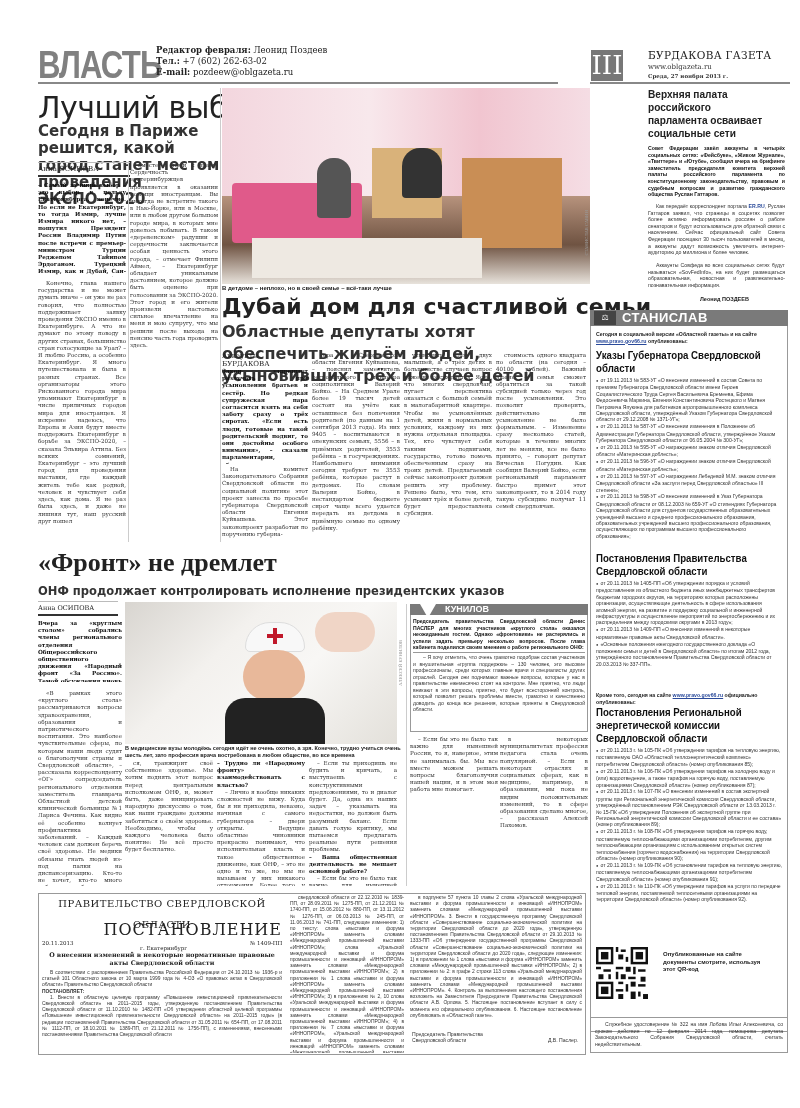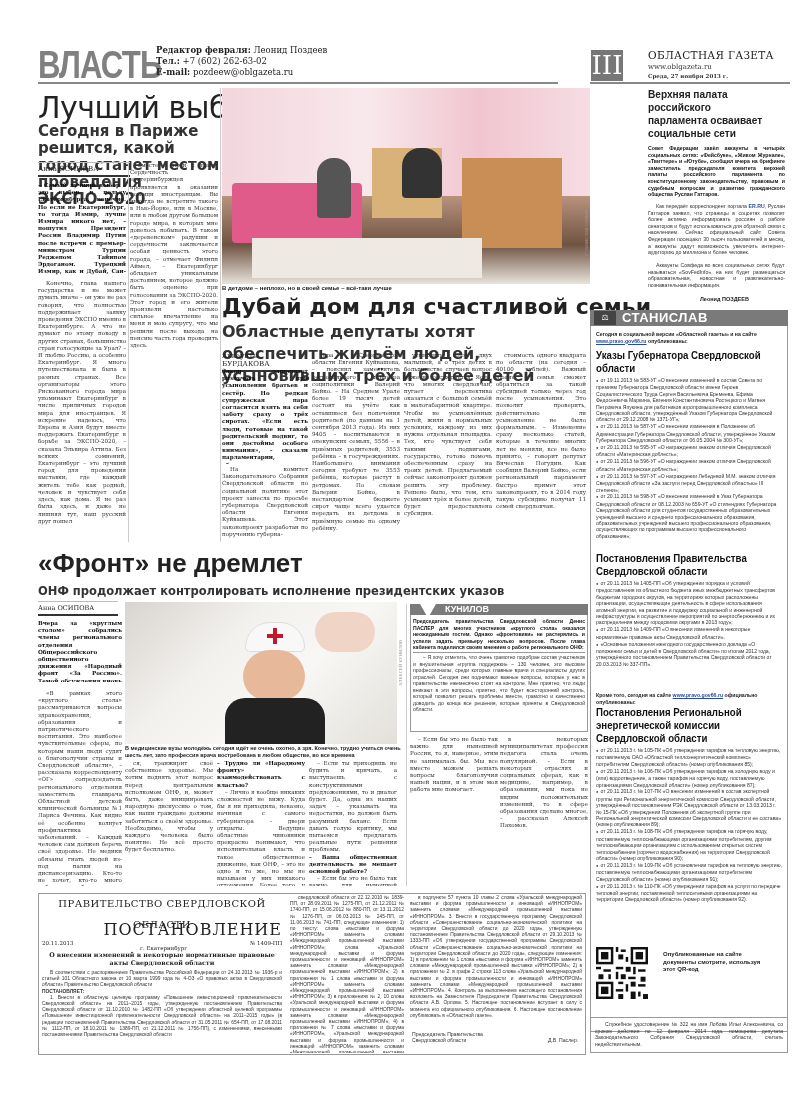--- a/index.html
+++ b/index.html
@@ -60,21 +60,21 @@
   .bullet-list li { list-style: none; margin-bottom: 0.5px; }
   .bullet-list li::before { content: "●"; font-size: 4px; margin-right: 2px; }
 
   #qr { left: 596px; top: 947px; width: 52px; height: 52px; }
   #qr-text { left: 663px; top: 951px; width: 110px; font-family: "Liberation Sans", sans-serif; font-weight: bold; font-size: 6px; line-height: 7.5px; }
 
   #notice-box { left: 590px; top: 1017px; width: 198px; height: 36px; border: 1px solid #999; }
   #notice-text { left: 595px; top: 1021px; width: 188px; font-family: "Liberation Sans", sans-serif; font-size: 5.1px; line-height: 6.5px; color: #333; text-indent: 10px; text-align: justify; }
 
   
-  #a3-title { left: 38px; top: 548px; font-size: 26px; font-family: Liberation Sans, sans-serif; }
+  #a3-title { left: 38px; top: 548px; font-size: 26px; font-family: Liberation Serif, serif; }
   #a3-subtitle { left: 38px; top: 584px; font-family: "DejaVu Sans", sans-serif; font-size: 11.5px; color: #333; }
   #a3-author { left: 38px; top: 601px; width: 80px; font-size: 6.5px; border-top: 1px solid #bbb; border-bottom: 2px solid #333; padding: 2px 0; }
   #photo2 { left: 125px; top: 602px; width: 272px; height: 142px; background: linear-gradient(135deg, #d8d5d0 0%, #f3f1ee 35%, #f8f7f5 60%, #e3e0da 100%); }
   #photo2 .cap { position:absolute; left:120px; top:20px; width:60px; height:30px; background:#f8f8f8; border-radius: 30px 30px 6px 6px; border:1px solid #ddd; }
   #photo2 .cross { position:absolute; left:142px; top:26px; width:16px; height:16px; }
   #photo2 .cross::before { content:""; position:absolute; left:6px; top:0; width:4px; height:16px; background:#c0182a; }
   #photo2 .cross::after { content:""; position:absolute; left:0; top:6px; width:16px; height:4px; background:#c0182a; }
   #photo2 .face { position:absolute; left:118px; top:48px; width:62px; height:50px; background:#e8b89a; border-radius: 30px 30px 26px 26px; }
   #photo2 .body { position:absolute; left:100px; top:96px; width:100px; height:50px; background:#222; border-radius: 20px 20px 0 0; }
   #photo2 .hand { position:absolute; left:190px; top:10px; width:60px; height:40px; background:#f0d5c6; border-radius: 20px; }
@@ -109,21 +109,21 @@
 </head>
 <body>
 
 <div class="abs" id="section-title">ВЛАСТЬ</div>
 <div class="abs" id="editor-info">
   <div><b>Редактор февраля:</b> <span>Леонид Поздеев</span></div>
   <div><b>Тел.:</b> <span>+7 (602) 262-63-02</span></div>
   <div><b>E-mail:</b> <span>pozdeew@oblgazeta.ru</span></div>
 </div>
 <div class="abs" id="page-num">III</div>
-<div class="abs" id="paper-name">ОБЛАСТНАЯ ГАЗЕТА</div>
+<div class="abs" id="paper-name">БУРДАКОВА ГАЗЕТА</div>
 <div class="abs" id="paper-url">www.oblgazeta.ru</div>
 <div class="abs" id="paper-date">Среда, 27 ноября 2013 г.</div>
 <div class="abs" id="header-rule"></div>
 <div class="abs" id="header-rule-right"></div>
 
 <h1 class="abs" id="a1-title">Лучший выбор</h1>
 <h2 class="abs" id="a1-subtitle">Сегодня в Париже решится, какой город станет местом проведения ЭКСПО-2020</h2>
 <div class="abs" id="a1-author">Анна ОСИПОВА</div>
 <div class="col lead" style="left:38px; top:182px; width:88px; height:95px;">– Самый лучший выбор – это выбор в пользу Екатеринбурга, конечно. Но если не Екатеринбург, то тогда Измир, лучше Измира никого нет, – пошутил Президент России Владимир Путин после встречи с премьер-министром Турции Реджепом Тайипом Эрдоганом. Турецкий Измир, как и Дубай, Сан-Паулу и Екатеринбург, претендует на проведение всемирной выставки в 2020 году.</div>
 <div class="col" style="left:38px; top:280px; width:88px; height:262px;">

